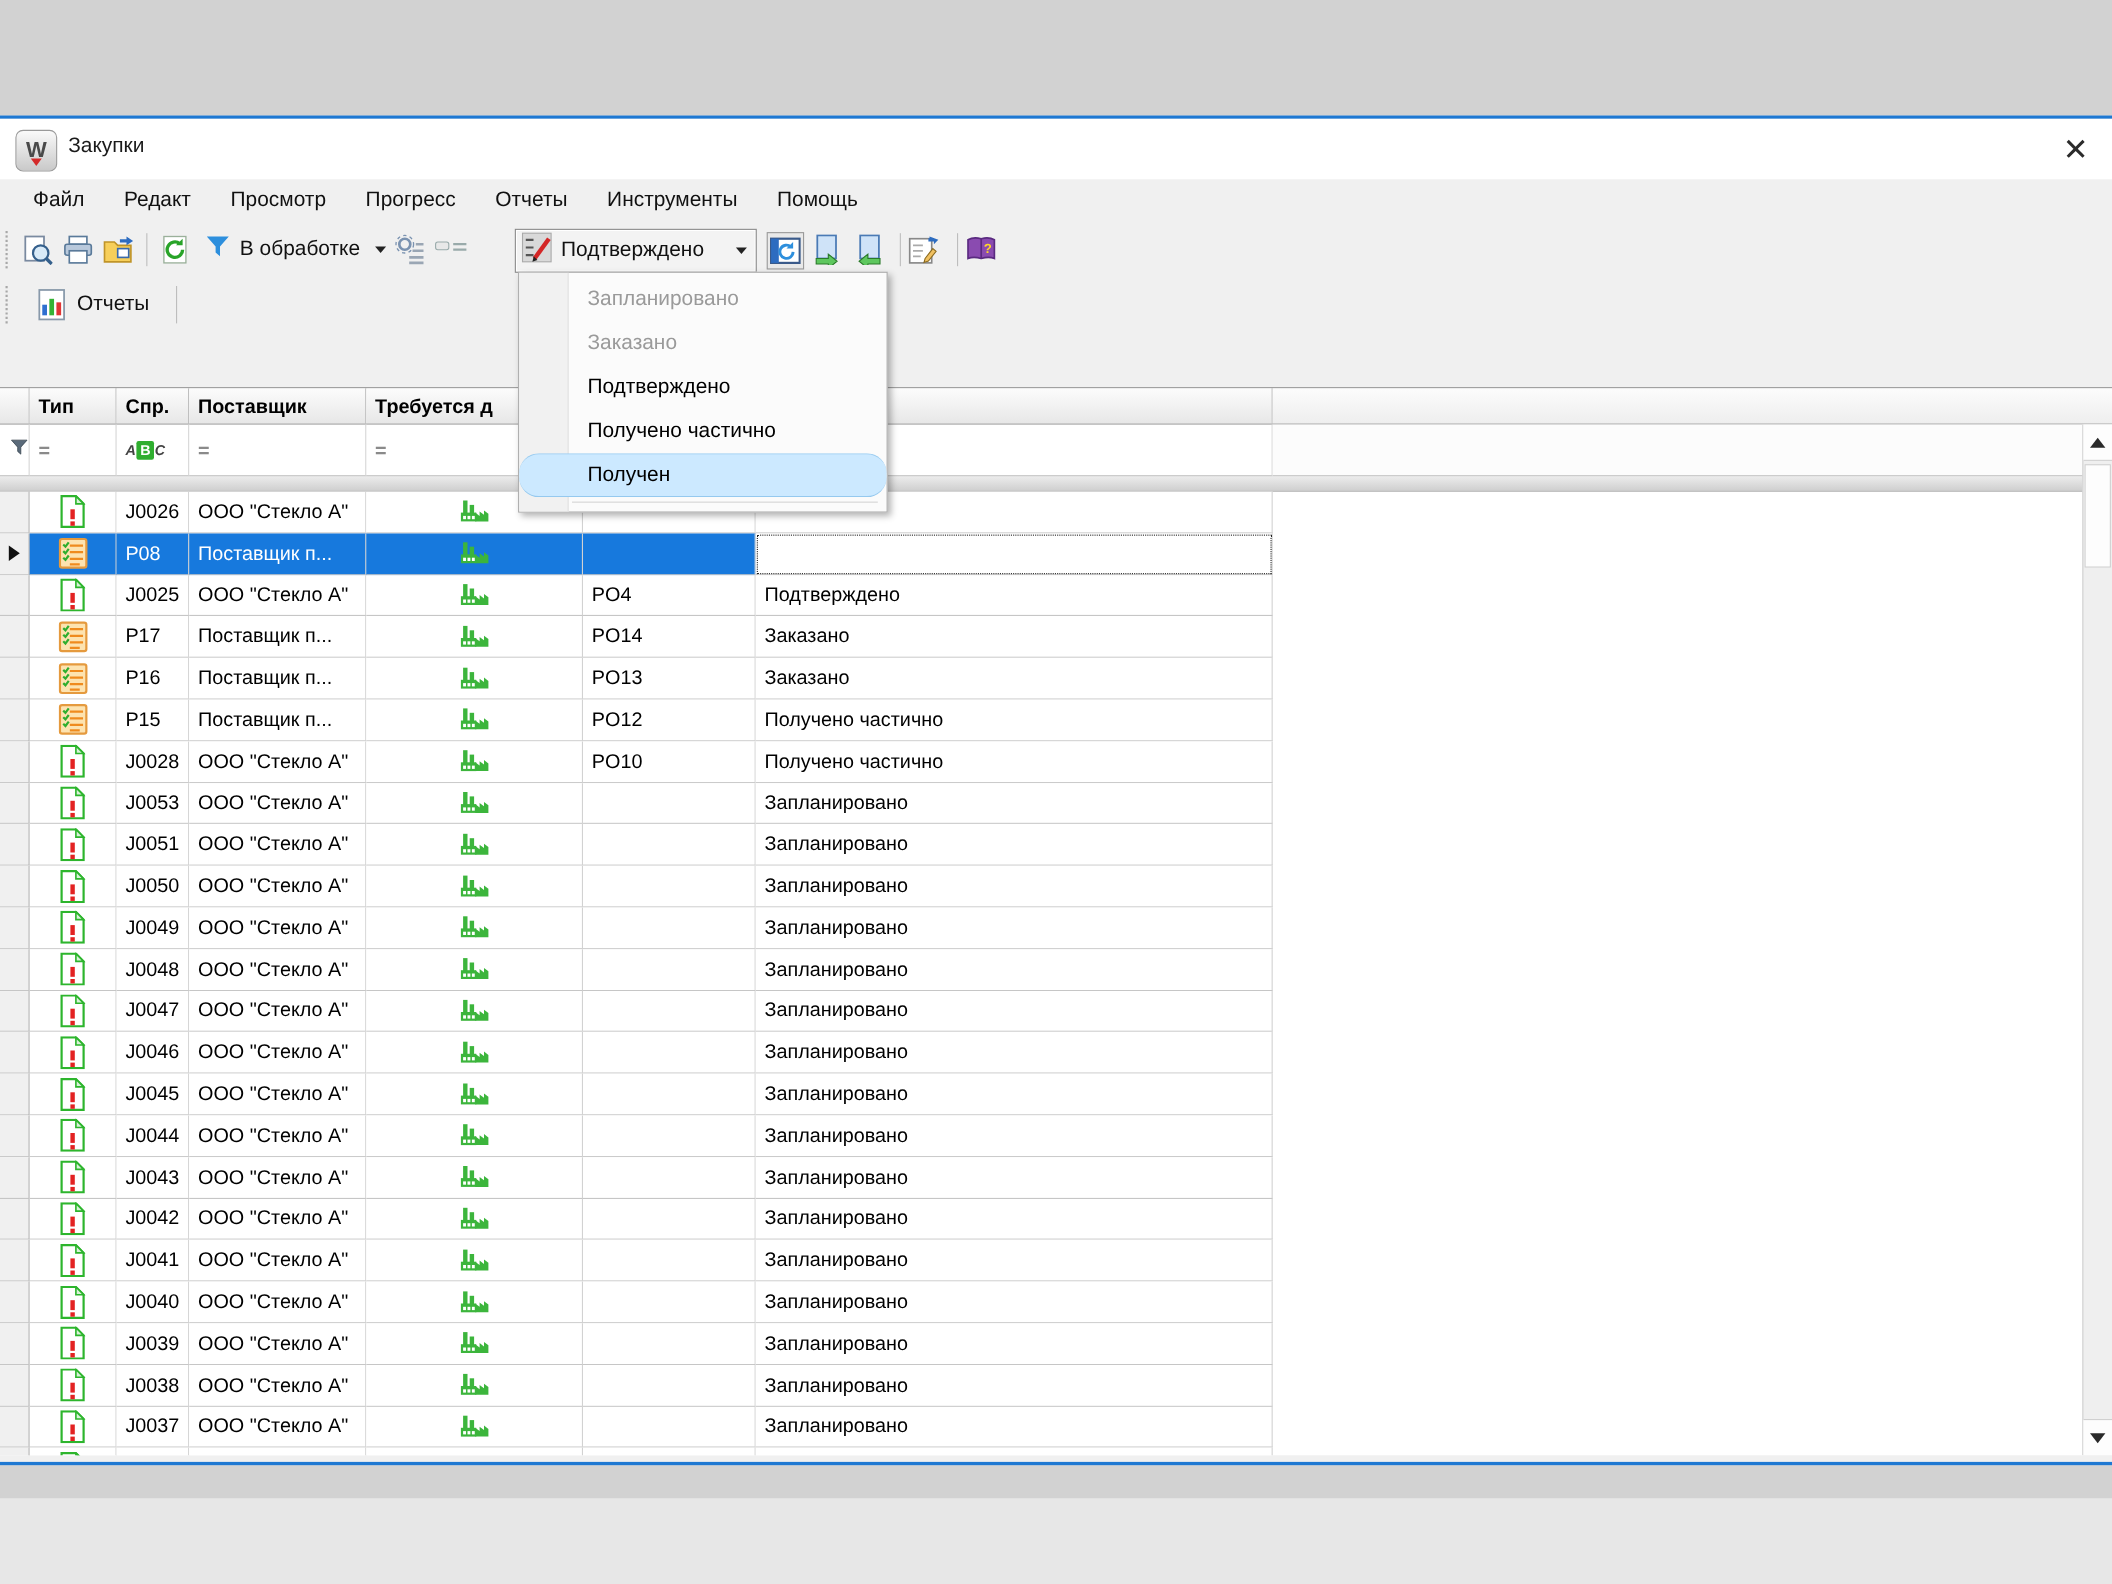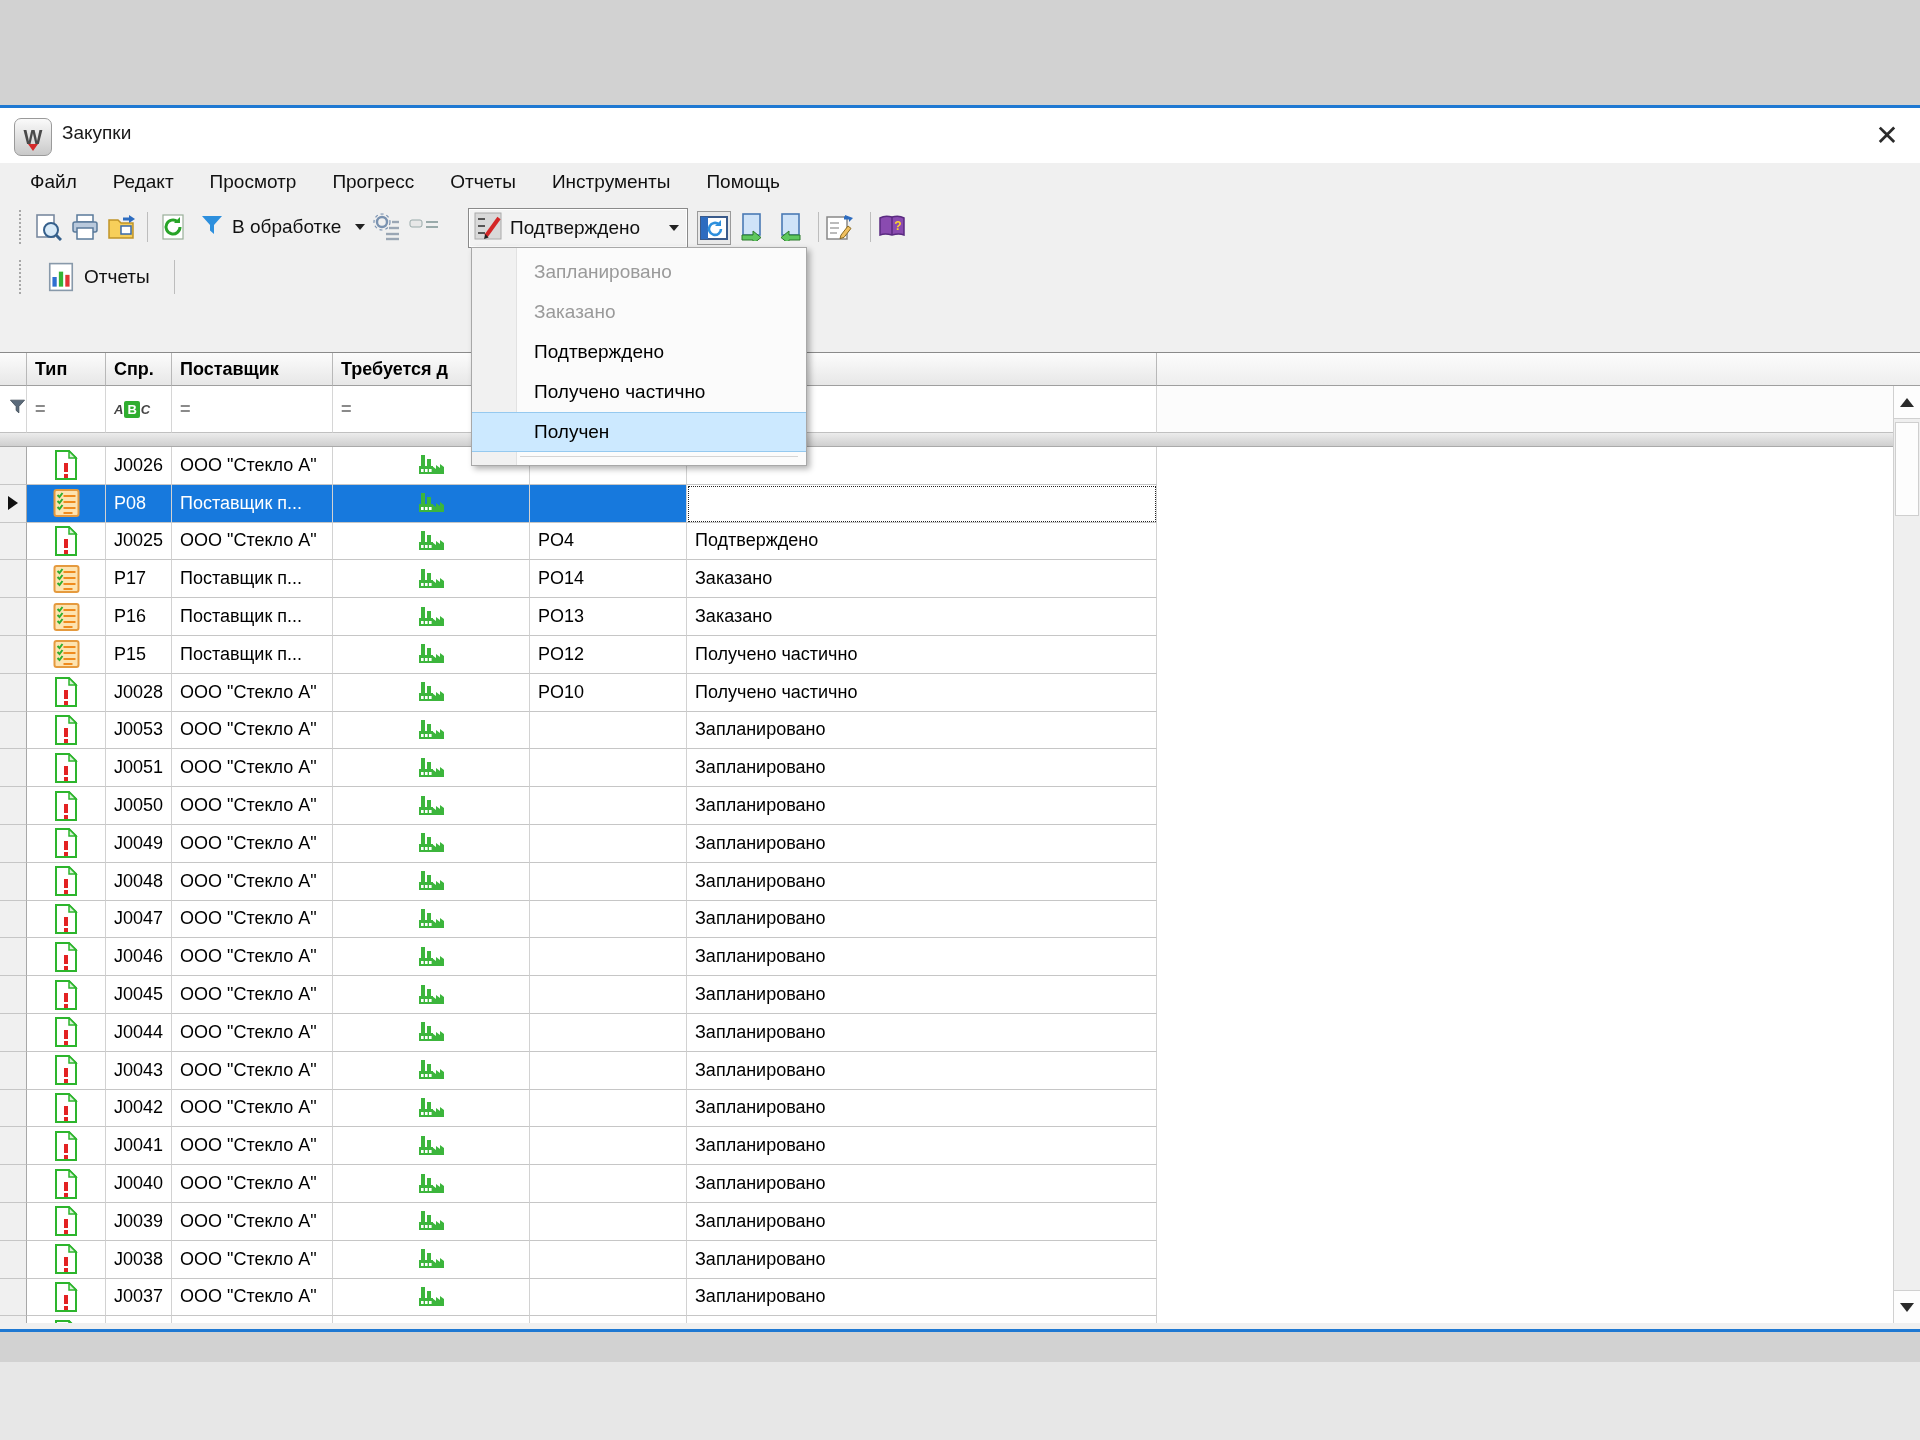--- a/index.html
+++ b/index.html
@@ -16,21 +16,21 @@
             font-weight:bold;font-size:20px;color:#4a4a4a;}
   .app-logo i{position:absolute;bottom:4px;left:50%;transform:translateX(-50%);width:0;height:0;
               border-left:5px solid transparent;border-right:5px solid transparent;border-top:7px solid #d42a2a;}
   .title-text{position:absolute;left:62px;top:14px;font-size:19px;color:#1a1a1a;text-align:right;}
   .close-btn{position:absolute;right:12px;top:8px;width:42px;height:38px;display:flex;align-items:center;justify-content:center;
              font-size:28px;color:#2b2b2b;cursor:default;}
   
   .menubar{height:38px;display:flex;align-items:center;padding-left:12px;font-size:19px;color:#111;}
   .menu-item{padding:4px 18px;}
   
-  .toolbar{position:relative;height:52px;display:flex;align-items:center;padding-left:16px;}
+  .toolbar{position:relative;height:52px;display:flex;align-items:center;padding-left:2px;}
   .gripper{width:5px;height:34px;border-left:2px dotted #a8a8a8;margin:0 6px 0 3px;}
   .tb-icon{width:32px;height:32px;display:flex;align-items:center;justify-content:center;margin-right:5px;}
   .tb-sep{width:1px;height:30px;background:#bdbdbd;margin:0 9px 0 4px;}
   .flat-combo{display:flex;align-items:center;font-size:19px;color:#111;margin:0 6px;}
   .flat-combo .lbl{margin:0 10px 0 8px;}
   .arrow-down{width:0;height:0;border-left:5px solid transparent;border-right:5px solid transparent;border-top:6px solid #222;margin-left:4px;}
   .status-combo{position:absolute;left:468px;top:7px;width:218px;height:38px;border:1px solid #8a8a8a;background:#f3f3f3;
                 display:flex;align-items:center;font-size:19px;color:#111;box-shadow:inset 0 0 0 1px #fff;}
   .status-combo .lbl{flex:1;margin-left:8px;}
   .abs-icon{position:absolute;top:10px;}
@@ -78,21 +78,21 @@
   .vs-down{bottom:0;border-top:1px solid #d0d0d0;}
   .tri-up{width:0;height:0;border-left:7px solid transparent;border-right:7px solid transparent;border-bottom:9px solid #2a2a2a;}
   .tri-dn{width:0;height:0;border-left:7px solid transparent;border-right:7px solid transparent;border-top:9px solid #2a2a2a;}
   .vs-thumb{position:absolute;left:1px;top:36px;width:22px;height:92px;background:#fdfdfd;border:1px solid #cfcfcf;}
   
   #dropdown{position:absolute;left:471px;top:247px;width:334px;background:#fbfbfb;border:1px solid #a8a8a8;
             box-shadow:3px 3px 6px rgba(0,0,0,.3);z-index:60;padding:4px 0;}
   .dd-gutter{position:absolute;left:0;top:0;bottom:0;width:44px;background:#f1f1f1;border-right:1px solid #e2e2e2;}
   .dd-item{position:relative;height:40px;display:flex;align-items:center;padding-left:62px;font-size:19px;color:#000;}
   .dd-item.disabled{color:#9a9a9a;}
-  .dd-item.hl{background:var(--hl,#cce9ff);border-top:1px solid #95c9ef;border-bottom:1px solid #95c9ef;box-sizing:border-box;}
+  .dd-item.hl{background:var(--hl,#cce9ff);border-top:1px solid #95c9ef;border-bottom:1px solid #95c9ef;box-sizing:border-box;border-radius:18px;}
   .dd-sep{height:1px;background:#d4d4d4;margin:4px 8px 4px 48px;}
 </style>
 </head>
 <body>
 
 <div id="stage">
   <div id="desk-bottom"></div>
 
   <div id="win">
 

